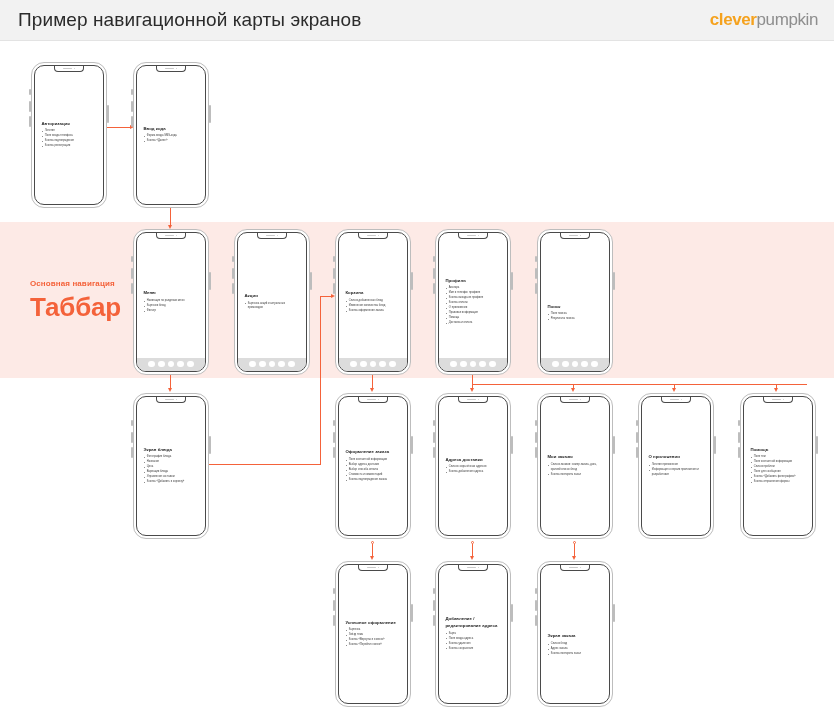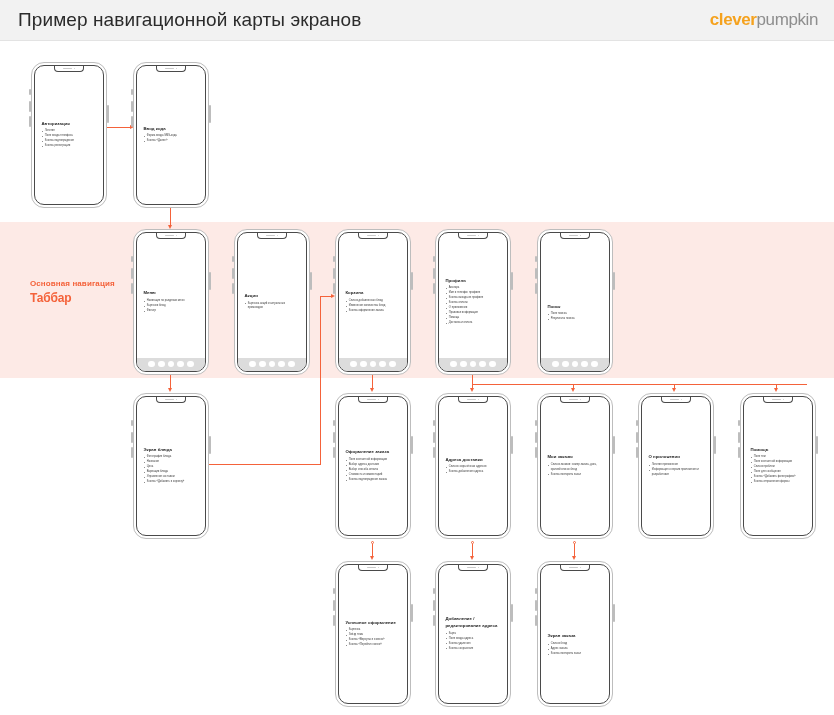--- a/index.html
+++ b/index.html
@@ -66,21 +66,21 @@
   }
   .band-label-small {
     font-size: 8px;
     font-weight: 700;
     color: #f4623a;
     letter-spacing: 0.1px;
     line-height: 1.2;
     white-space: nowrap;
   }
   .band-label-big {
-    font-size: 12px;
+    font-size: 26px;
     font-weight: 700;
     color: #f4623a;
     letter-spacing: -0.2px;
     line-height: 1.25;
     margin-top: 2px;
   }
 
   
   .phone {
     position: absolute;

